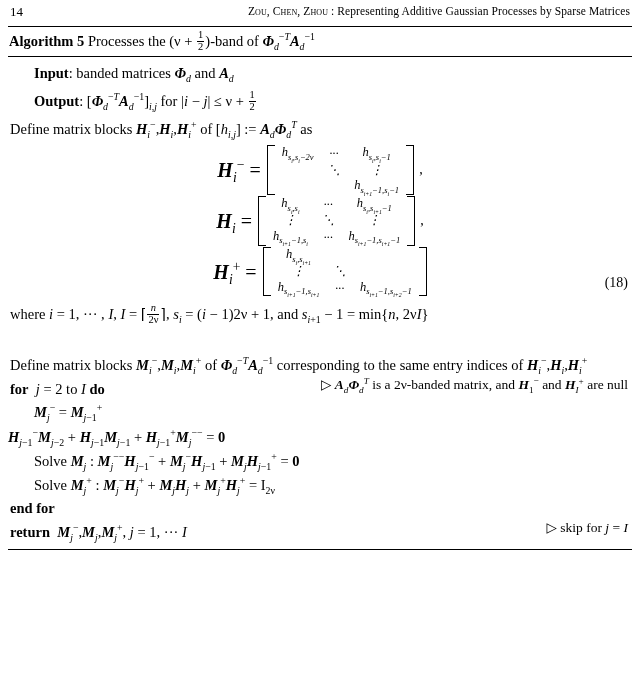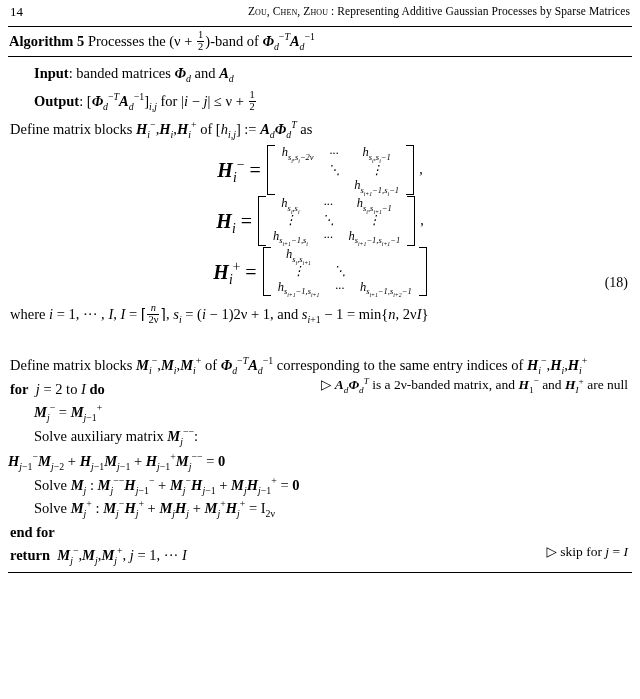--- a/index.html
+++ b/index.html
@@ -302,23 +302,20 @@
 
       <div class="line ind0">
         <span class="kw">for</span>
         <span>&nbsp;<i class="m">j</i> = 2 to <i class="m">I</i> <span class="kw">do</span></span>
       </div>
 
       <div class="line ind1">
         <span><b class="v">M</b><sub><i class="m">j</i></sub><sup>−</sup> = <b class="v">M</b><sub><i class="m">j</i>−1</sub><sup>+</sup></span>
       </div>
 
-      <div class="line ind1">
-        <span>Solve auxiliary matrix <b class="v">M</b><sub><i class="m">j</i></sub><sup>−−</sup>:</span>
-      </div>
 
       <div class="centered-eq">
         <span><b class="v">H</b><sub><i class="m">j</i>−1</sub><sup>−</sup><b class="v">M</b><sub><i class="m">j</i>−2</sub> + <b class="v">H</b><sub><i class="m">j</i>−1</sub><b class="v">M</b><sub><i class="m">j</i>−1</sub> + <b class="v">H</b><sub><i class="m">j</i>−1</sub><sup>+</sup><b class="v">M</b><sub><i class="m">j</i></sub><sup>−−</sup> = <b>0</b></span>
       </div>
 
 
       <div class="line ind1">
         <span>Solve <b class="v">M</b><sub><i class="m">j</i></sub> : <b class="v">M</b><sub><i class="m">j</i></sub><sup>−−</sup><b class="v">H</b><sub><i class="m">j</i>−1</sub><sup>−</sup> + <b class="v">M</b><sub><i class="m">j</i></sub><sup>−</sup><b class="v">H</b><sub><i class="m">j</i>−1</sub> + <b class="v">M</b><sub><i class="m">j</i></sub><b class="v">H</b><sub><i class="m">j</i>−1</sub><sup>+</sup> = <b>0</b></span>
       </div>
 

